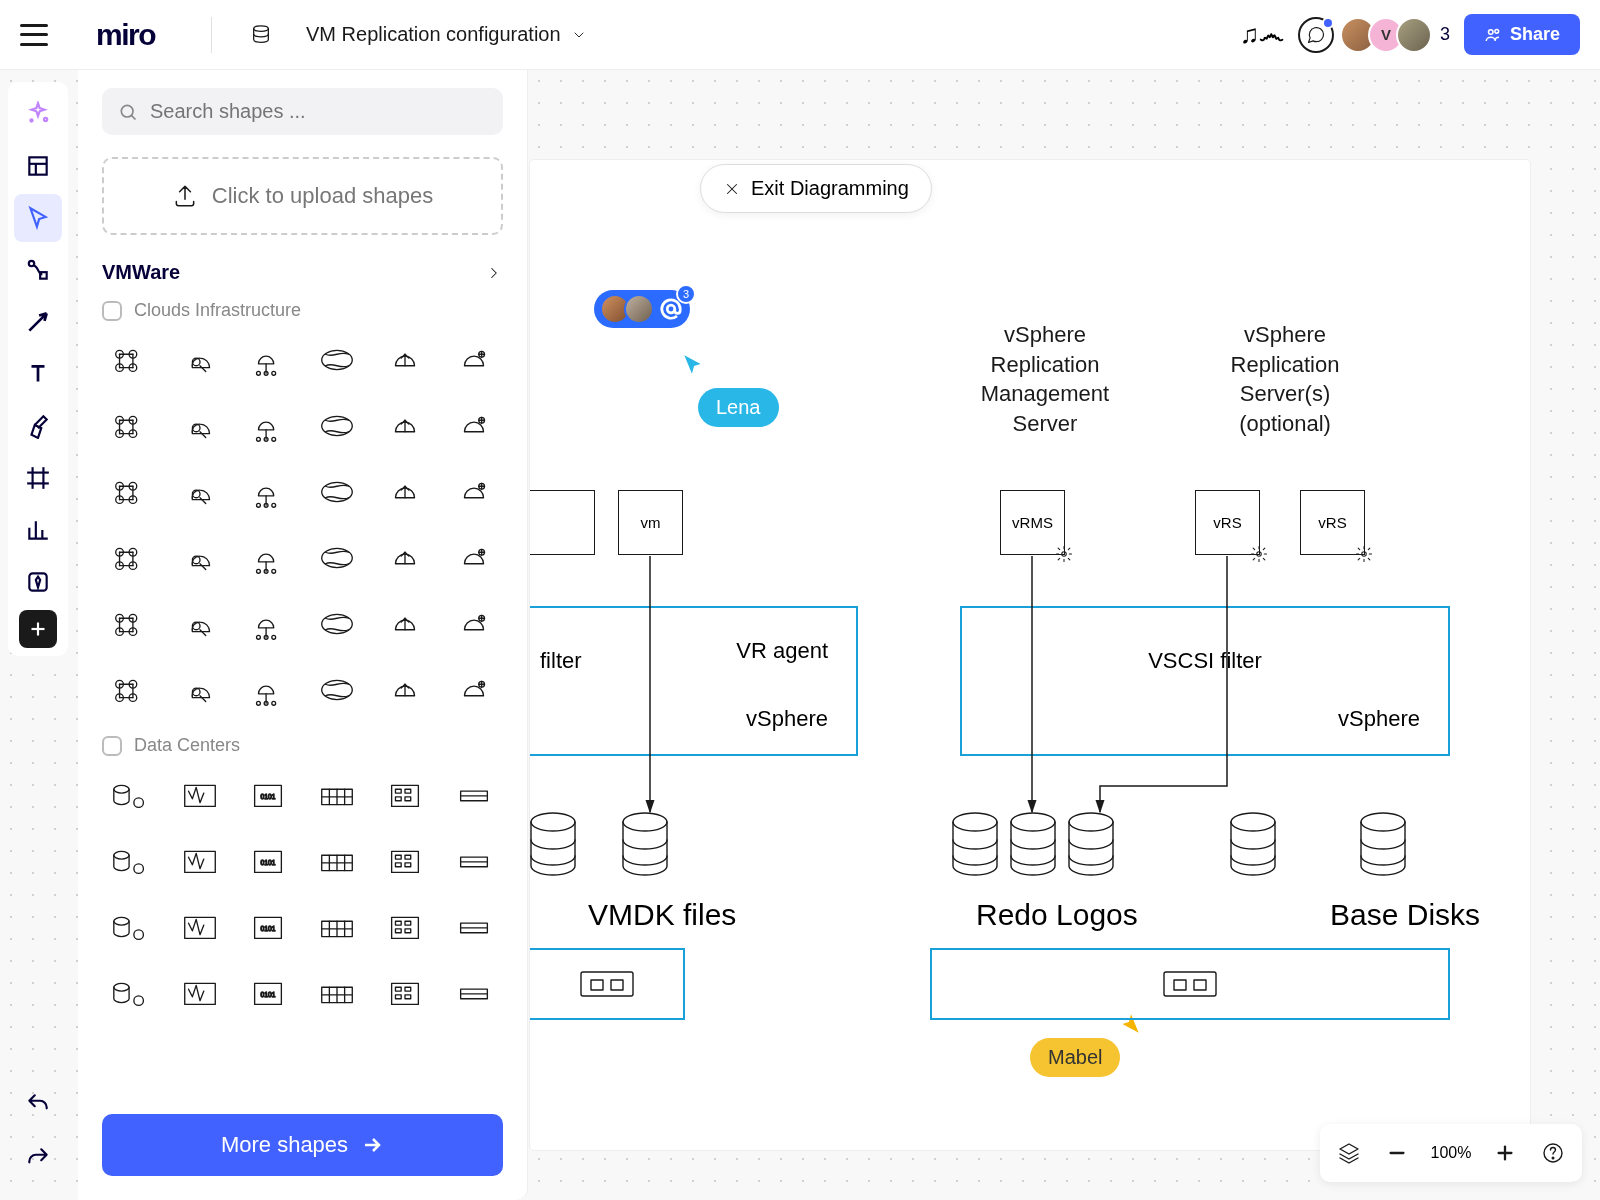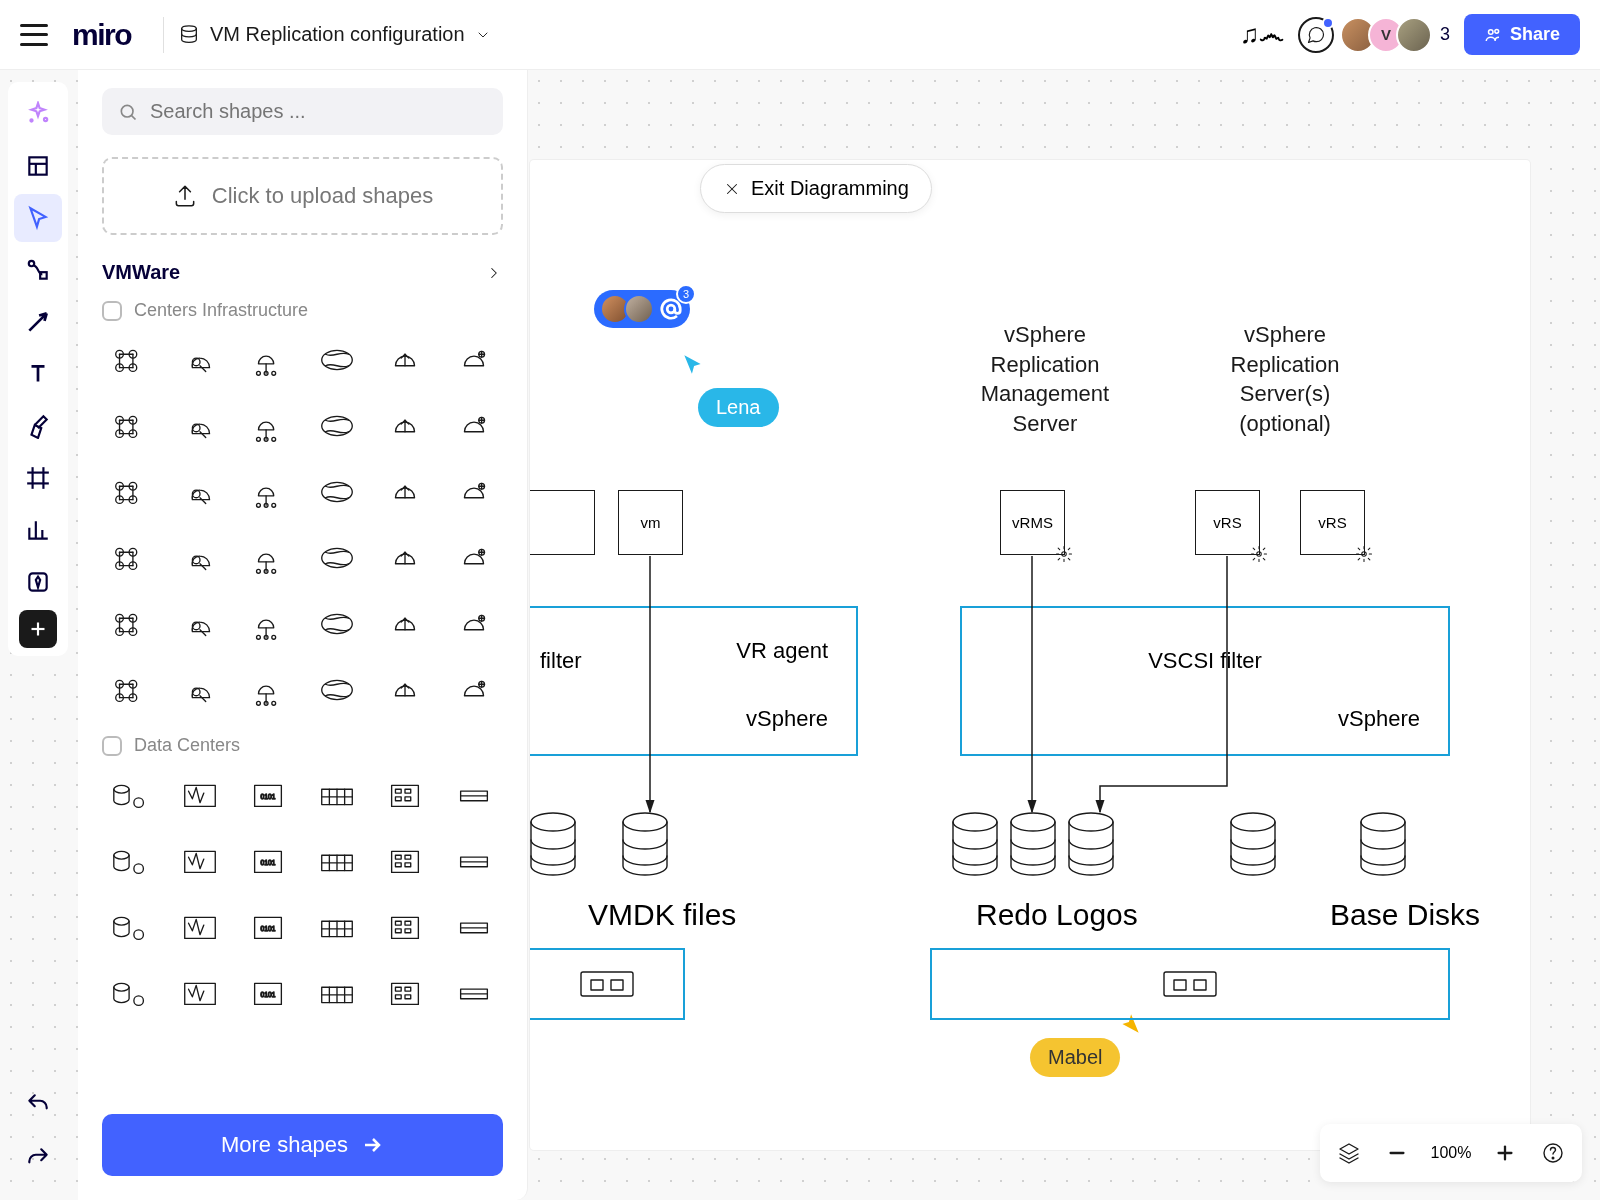--- a/index.html
+++ b/index.html
@@ -1,19 +1,19 @@
 <!DOCTYPE html>
 <html><head>
 <meta charset="utf-8">
 <style>
   * { box-sizing: border-box; margin: 0; padding: 0; }
   html, body { width: 1600px; height: 1200px; font-family: -apple-system, BlinkMacSystemFont, "Segoe UI", Helvetica, Arial, sans-serif; background:#fff; overflow:hidden; }
   
   
-  .topbar { position:absolute; top:0; left:0; right:0; height:70px; display:flex; align-items:center; padding:0 20px; border-bottom:1px solid #eee; background:#fff; z-index:30; }
+  .topbar { position:absolute; top:0; left:0; right:0; height:70px; display:flex; align-items:center; padding:0 20px; border-bottom:1px solid #eee; background:#fff; z-index:30;gap:24px; }
   .hamburger { width:28px; height:22px; display:flex; flex-direction:column; justify-content:space-between; cursor:pointer; margin-right:24px; }
   .hamburger span { display:block; height:3px; background:#1a1a1a; border-radius:2px; }
   .logo { font-size:30px; font-weight:900; letter-spacing:-1.5px; color:#050038; margin-right:18px; }
   .vdiv { width:1px; height:36px; background:#e0e0e0; margin:0 14px; }
   .db-icon { width:22px; height:22px; margin-right:10px; }
   .board-title { font-size:20px; color:#1a1a1a; display:flex; align-items:center; cursor:pointer; }
   .chevron { margin-left:10px; }
   .top-right { margin-left:auto; display:flex; align-items:center; gap:14px; }
   .squiggle { font-size:26px; font-weight:700; }
   .comment-btn { position:relative; width:36px; height:36px; border-radius:50%; border:2px solid #1a1a1a; display:flex; align-items:center; justify-content:center; cursor:pointer; }
@@ -234,21 +234,21 @@
 
     <div class="section-head">
       <span>VMWare</span>
       <svg class="sicon" width="18" height="18" viewBox="0 0 24 24">
           <path d="M9 6l6 6-6 6"></path>
         </svg>
     </div>
 
     <div class="shape-subhead">
       <div class="cb"></div>
-      <span>Centers Infrastructure</span>
+      <span>Clouds Infrastructure</span>
     </div>
     <div class="shape-grid" id="grid-clouds">
         <div class="shape-cell">
           <svg class="sicon" viewBox="0 0 44 32">
             <circle cx="10" cy="10" r="4"></circle>
             <circle cx="24" cy="10" r="4"></circle>
             <circle cx="10" cy="24" r="4"></circle>
             <circle cx="24" cy="24" r="4"></circle>
             <line x1="10" y1="10" x2="24" y2="10"></line>
             <line x1="10" y1="24" x2="24" y2="24"></line>

